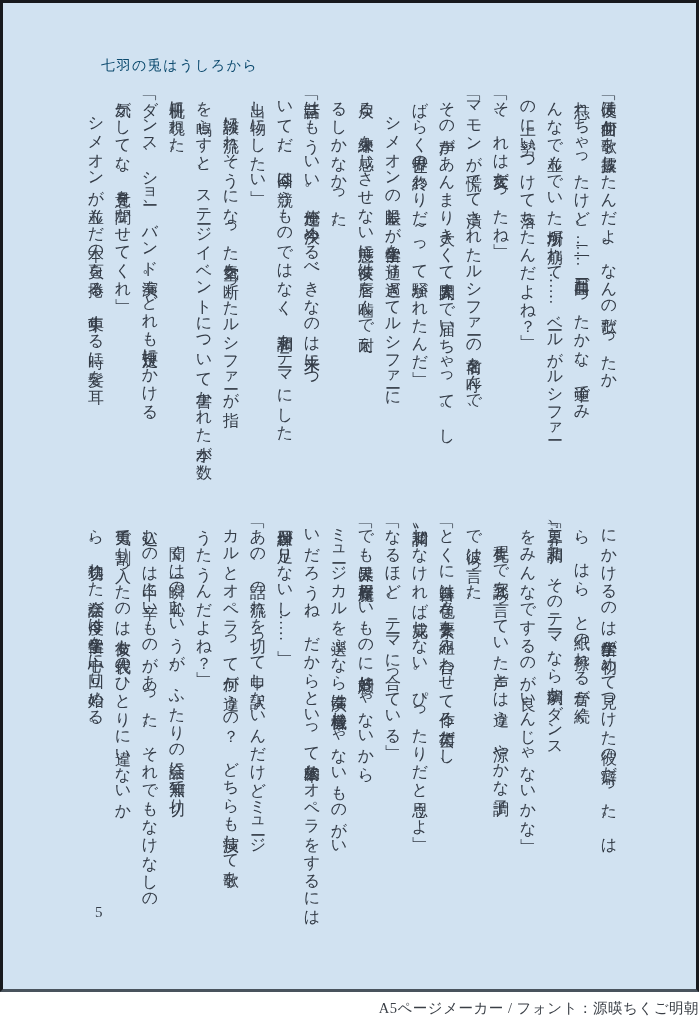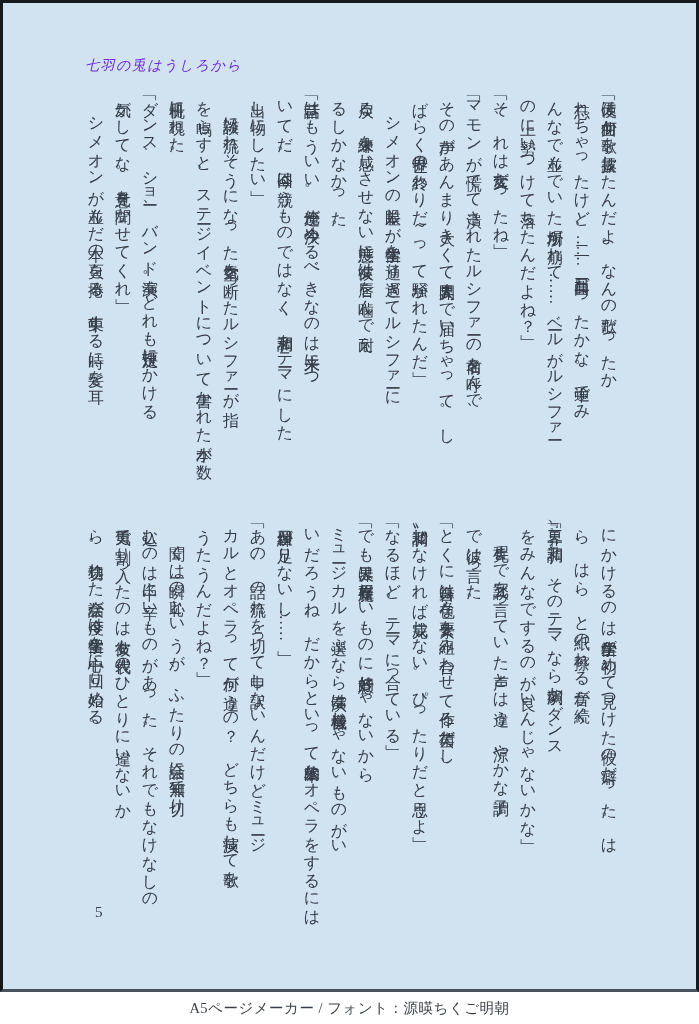--- a/index.html
+++ b/index.html
@@ -22,25 +22,24 @@
     height:992px;
     box-sizing:border-box;
     background:#d1e2f1;
     border-left:3px solid #17191d;
     border-top:3px solid #17191d;
     border-right:3px solid #17191d;
     border-bottom:3px solid #49535d;
   }
   .header-title{
     position:absolute;
-    left:82px; top:54px;
+    left:98px; top:54px;
     font-size:14px;
     letter-spacing:1.5px;
-    color:#6d28d9;
-    font-style:italic;
+    color:#0c4a6e;
   }
   
   .tier{
     position:absolute;
     left:79px;
     width:541px;
     height:408px;
     display:flex;
     flex-direction:row-reverse;
     justify-content:flex-start;
@@ -67,21 +66,21 @@
   }
   
   #footer{
     position:absolute;
     left:0; top:992px;
     width:699px;
     height:32px;
     background:#ffffff;
     display:flex;
     align-items:center;
-    justify-content:center;
+    justify-content:flex-end;
   }
   #footer .footer-text{
     font-size:14.5px;
     color:#3a3f46;
     letter-spacing:0.5px;
   }
 </style>
 </head>
 <body>
 

